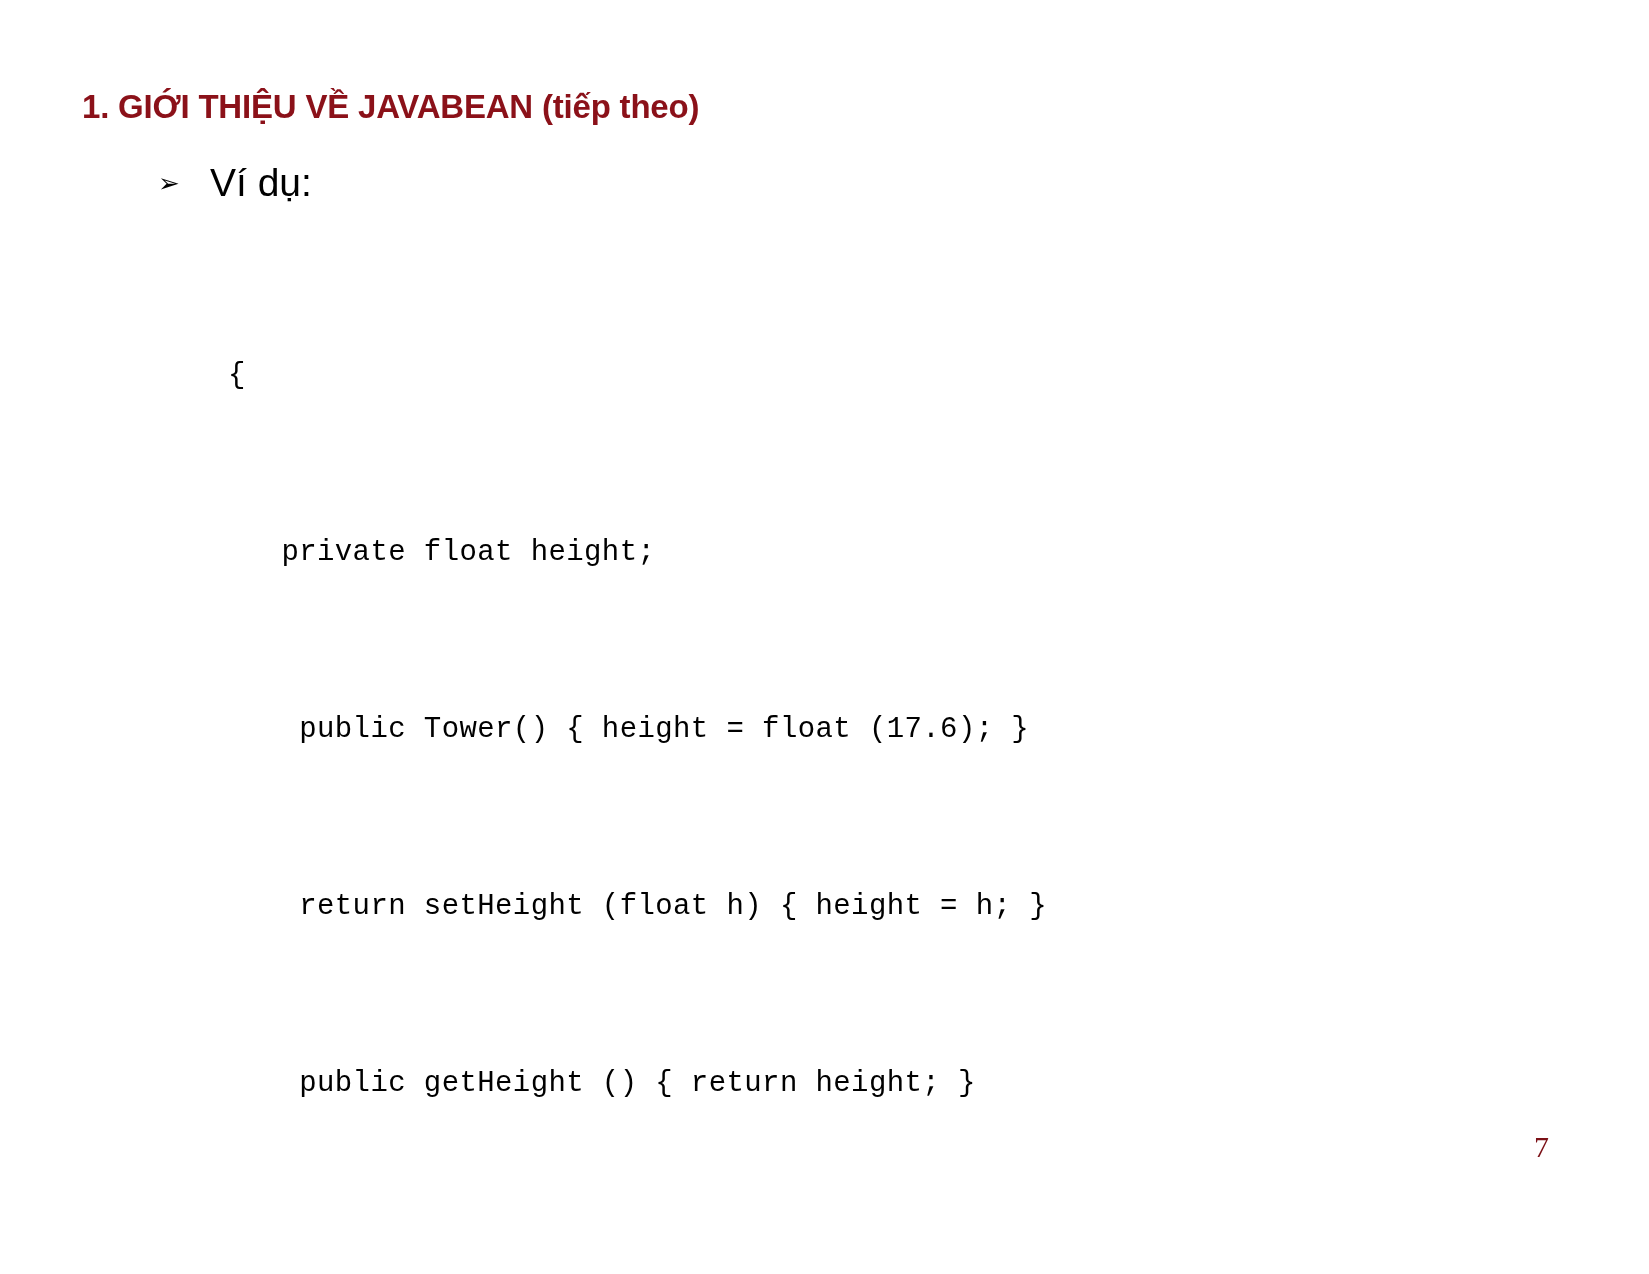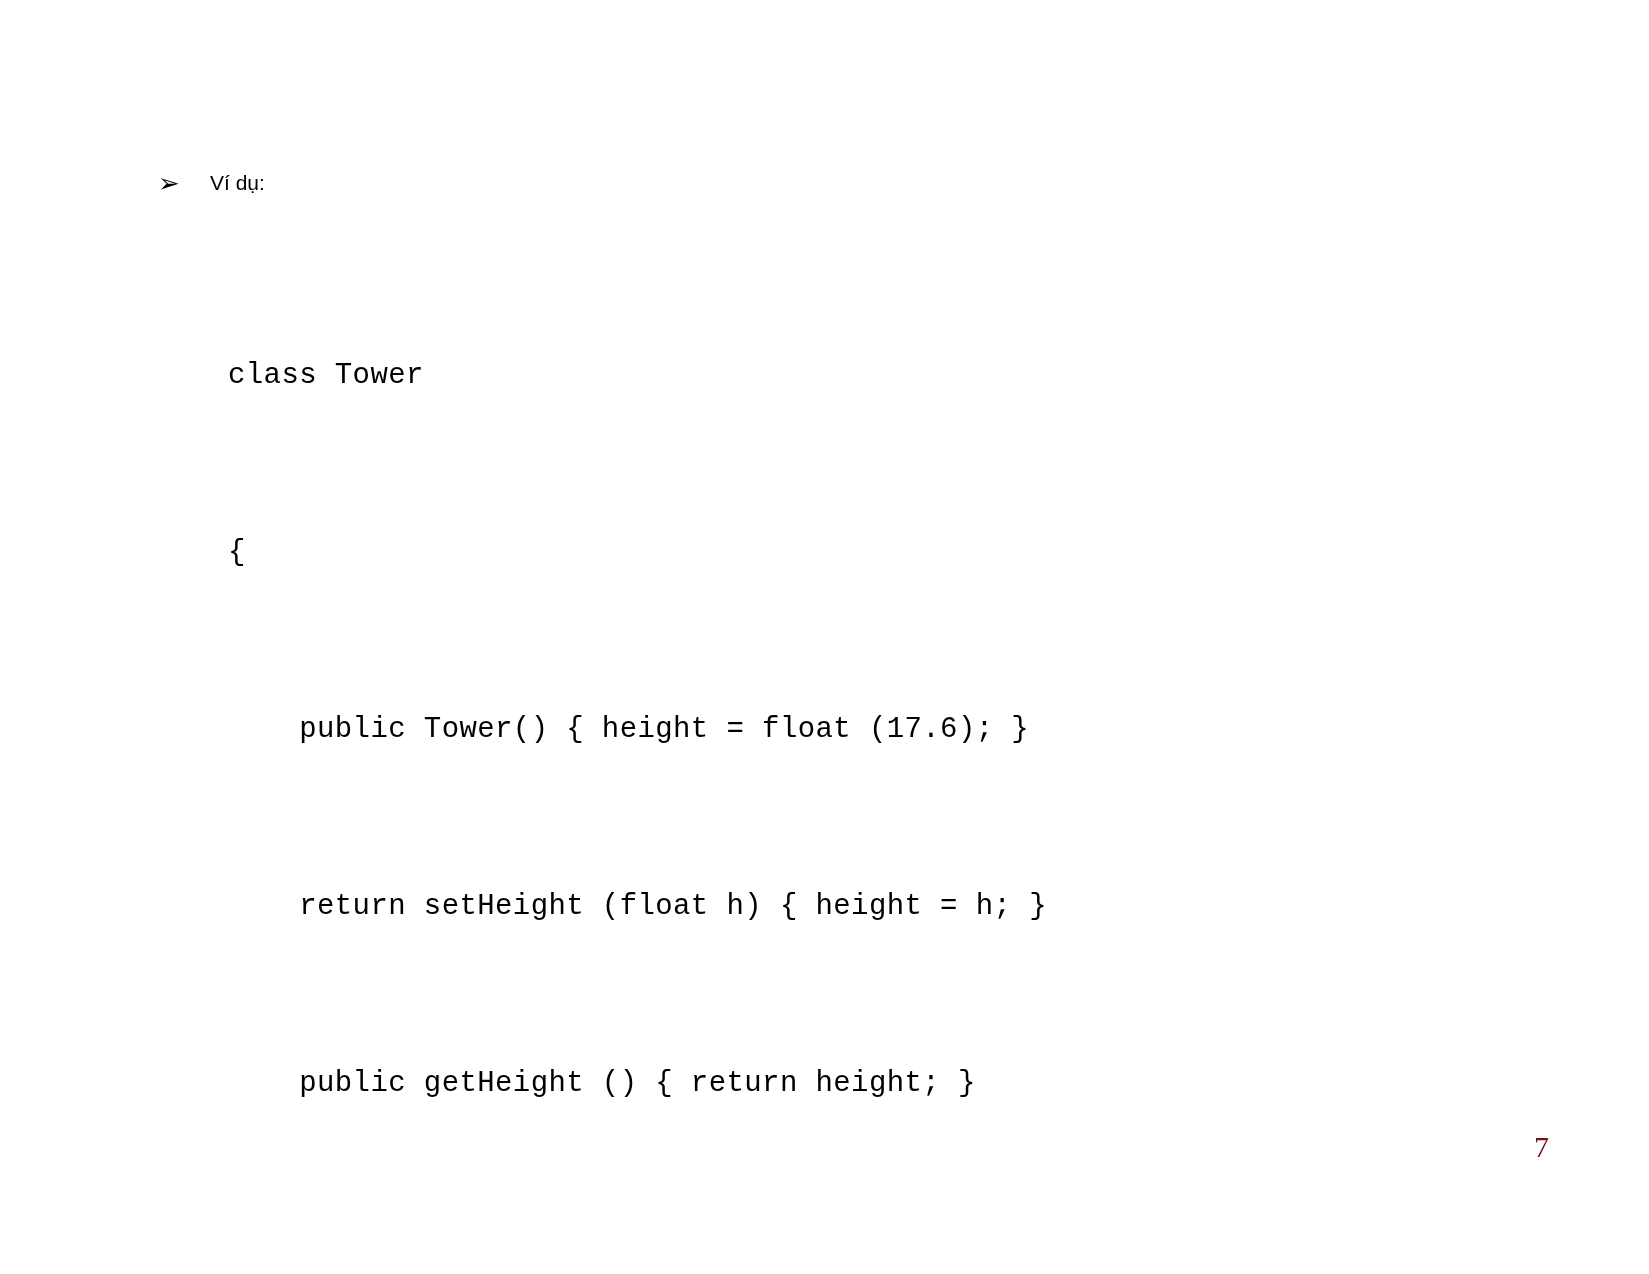--- a/index.html
+++ b/index.html
@@ -48,21 +48,21 @@
   .bullet-marker {
     width: 52px;
     font-family: "DejaVu Sans", sans-serif;
     font-size: 26px;
     line-height: 40px;
     color: #000000;
     flex: 0 0 auto;
   }
   .bullet-text {
     font-family: "Liberation Sans", sans-serif;
-    font-size: 21px;
+    font-size: 39px;
     line-height: 40px;
     color: #000000;
     white-space: pre;
   }
 
   
   .code-block {
     position: absolute;
     left: 228px;
     top: 228px;
@@ -88,29 +88,30 @@
     font-size: 30px;
     line-height: 36px;
     color: #7B1016;
   }
 </style>
 </head>
 <body>
 
 <div class="slide">
 
+  <div class="slide-title">1. GIỚI THIỆU VỀ JAVABEAN (tiếp theo)</div>
 
   <div class="bullet-row">
     <span class="bullet-marker">➢</span>
     <span class="bullet-text">Ví dụ:</span>
   </div>
 
   <div class="code-block">
-    <div class="code-line">class Tower</div>
     <div class="code-line">{</div>
+    <div class="code-line">   private float height;</div>
     <div class="code-line">    public Tower() { height = float (17.6); }</div>
     <div class="code-line">    return setHeight (float h) { height = h; }</div>
     <div class="code-line">    public getHeight () { return height; }</div>
     
     
     
   </div>
 
   <div class="page-number">7</div>
 

